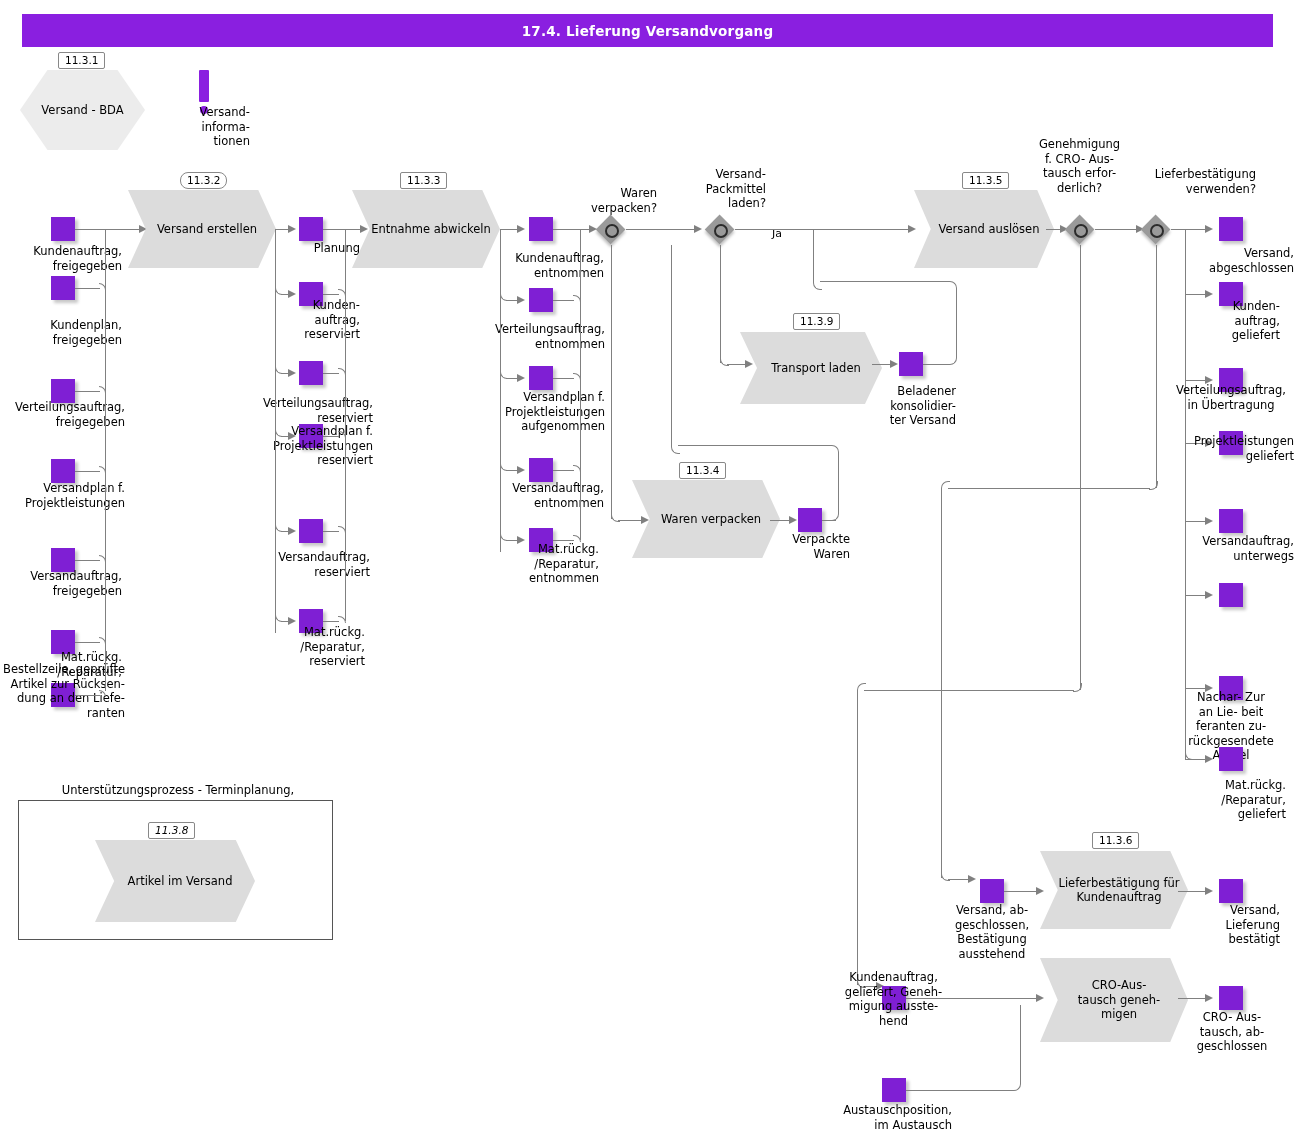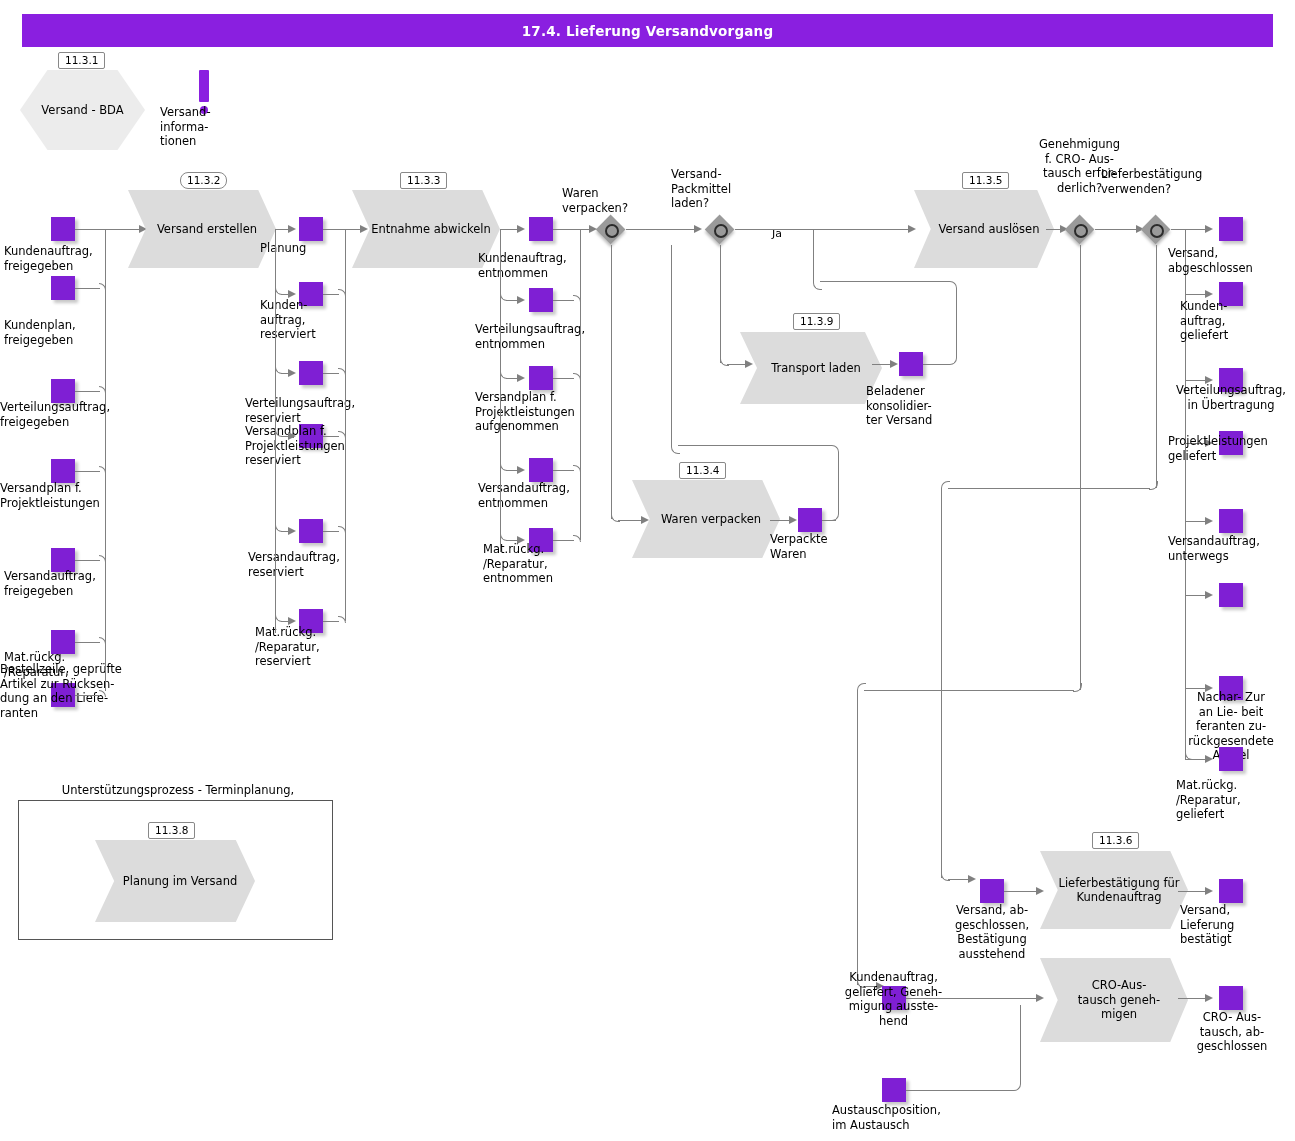--- a/index.html
+++ b/index.html
@@ -5,21 +5,21 @@
   html,body{margin:0;padding:0;background:#ffffff;}
   body{font-family:"DejaVu Sans","Liberation Sans",sans-serif;}
   #canvas{position:relative;width:1295px;height:1141px;background:#ffffff;overflow:hidden;}
 
   
   .titlebar{position:absolute;left:22px;top:14px;width:1251px;height:33px;
             background:#8a1fe0;display:flex;align-items:center;justify-content:center;}
   .titlebar .t{color:#ffffff;font-size:13.5px;font-weight:bold;letter-spacing:.2px;}
 
   
-  .lbl{position:absolute;font-size:11.5px;color:#000;text-align:left;line-height:14.5px;
+  .lbl{position:absolute;font-size:11.5px;color:#000;text-align:right;line-height:14.5px;
        white-space:pre-line;}
   .lbl.just{text-align:justify;text-align-last:center;}
 
   
   .evt{position:absolute;width:24px;height:24px;background:#7f1fd4;
        box-shadow:3px 3px 3px rgba(0,0,0,.22);}
 
   
   .fn{position:absolute;background:#dcdcdc;
       clip-path:polygon(0 0, 88% 0, 100% 50%, 88% 100%, 0 100%, 12% 50%);
@@ -466,18 +466,18 @@
   </div>
   <div class="ln lnh" style="left:1178px;top:998px;width:30px;"></div>
   <div class="arr" style="left:1205px;top:993.5px;"></div>
   <div class="evt" style="left:1219px;top:986px;"></div>
   <div class="lbl just" style="left:1174px;top:1010px;width:116px;">CRO-        Aus-
 tausch,      ab-
 geschlossen</div>
 
   <div class="frame-title" style="left:18px;top:783px;width:320px;">Unterstützungsprozess - Terminplanung,</div>
   <div class="frame" style="left:18px;top:800px;width:313px;height:138px;"></div>
-  <div class="tag" style="left:148px;top:822px;">11.3.8</div>
+  <div class="tag" style="left:148px;top:822px;font-style:italic;">11.3.8</div>
   <div class="fn" style="left:95px;top:840px;width:160px;height:82px;">
-    <span>Planung im Versand</span>
+    <span>Artikel im Versand</span>
   </div>
 
 </div>
 
 </body></html>

